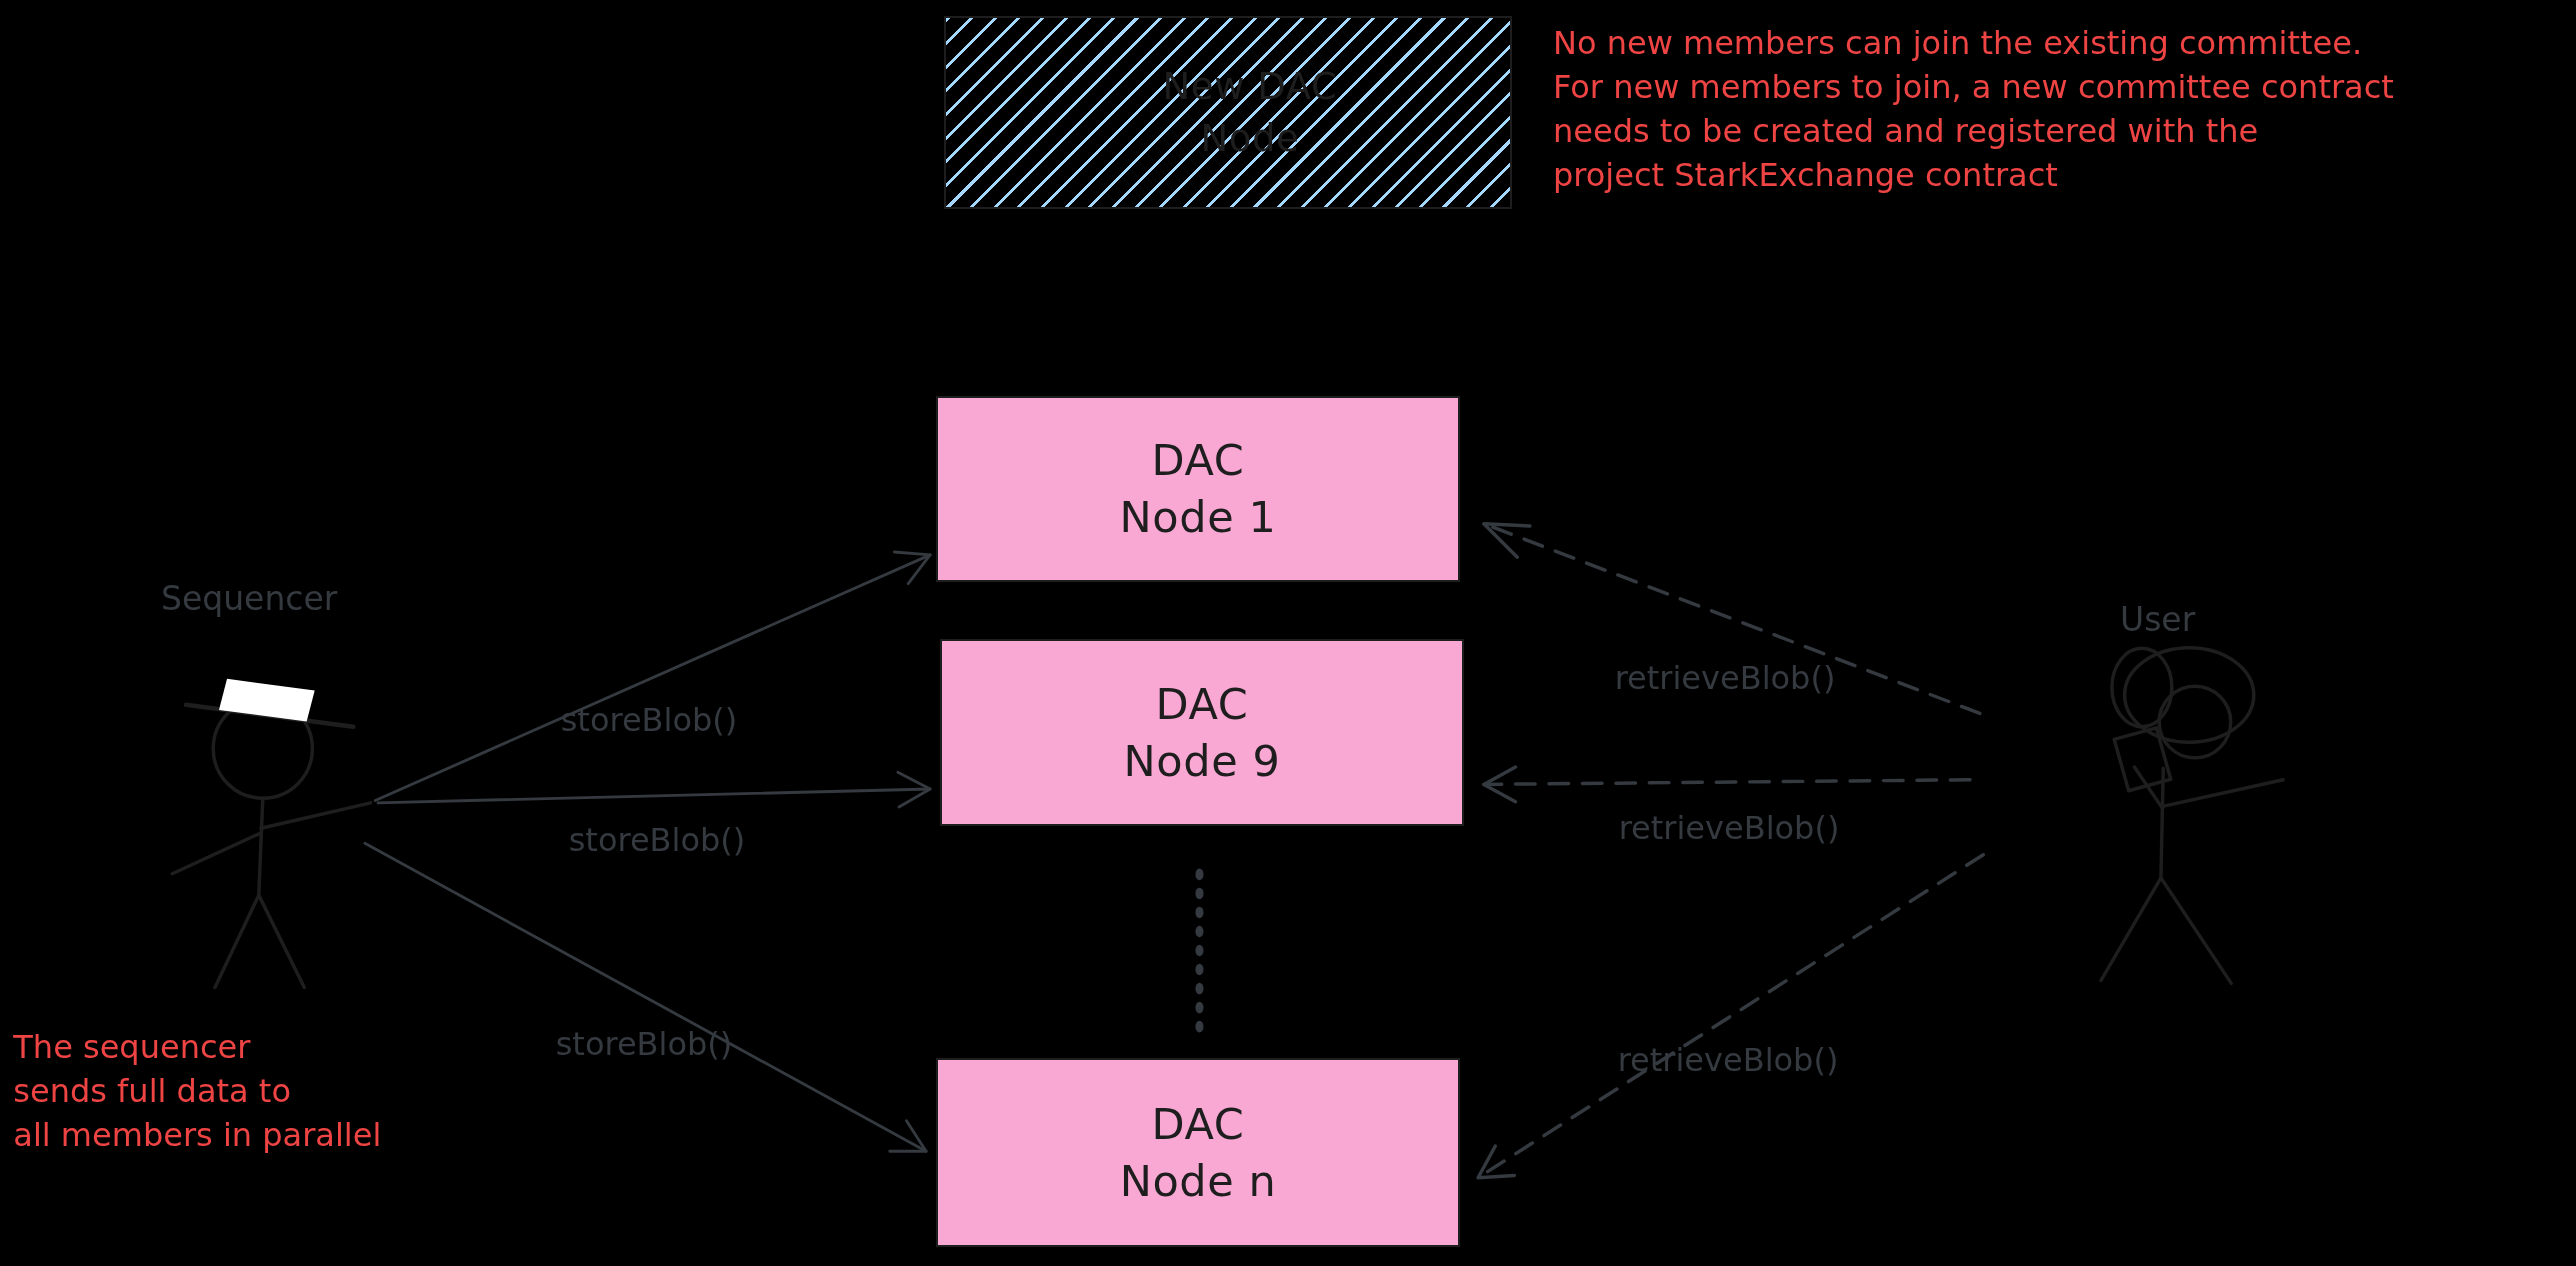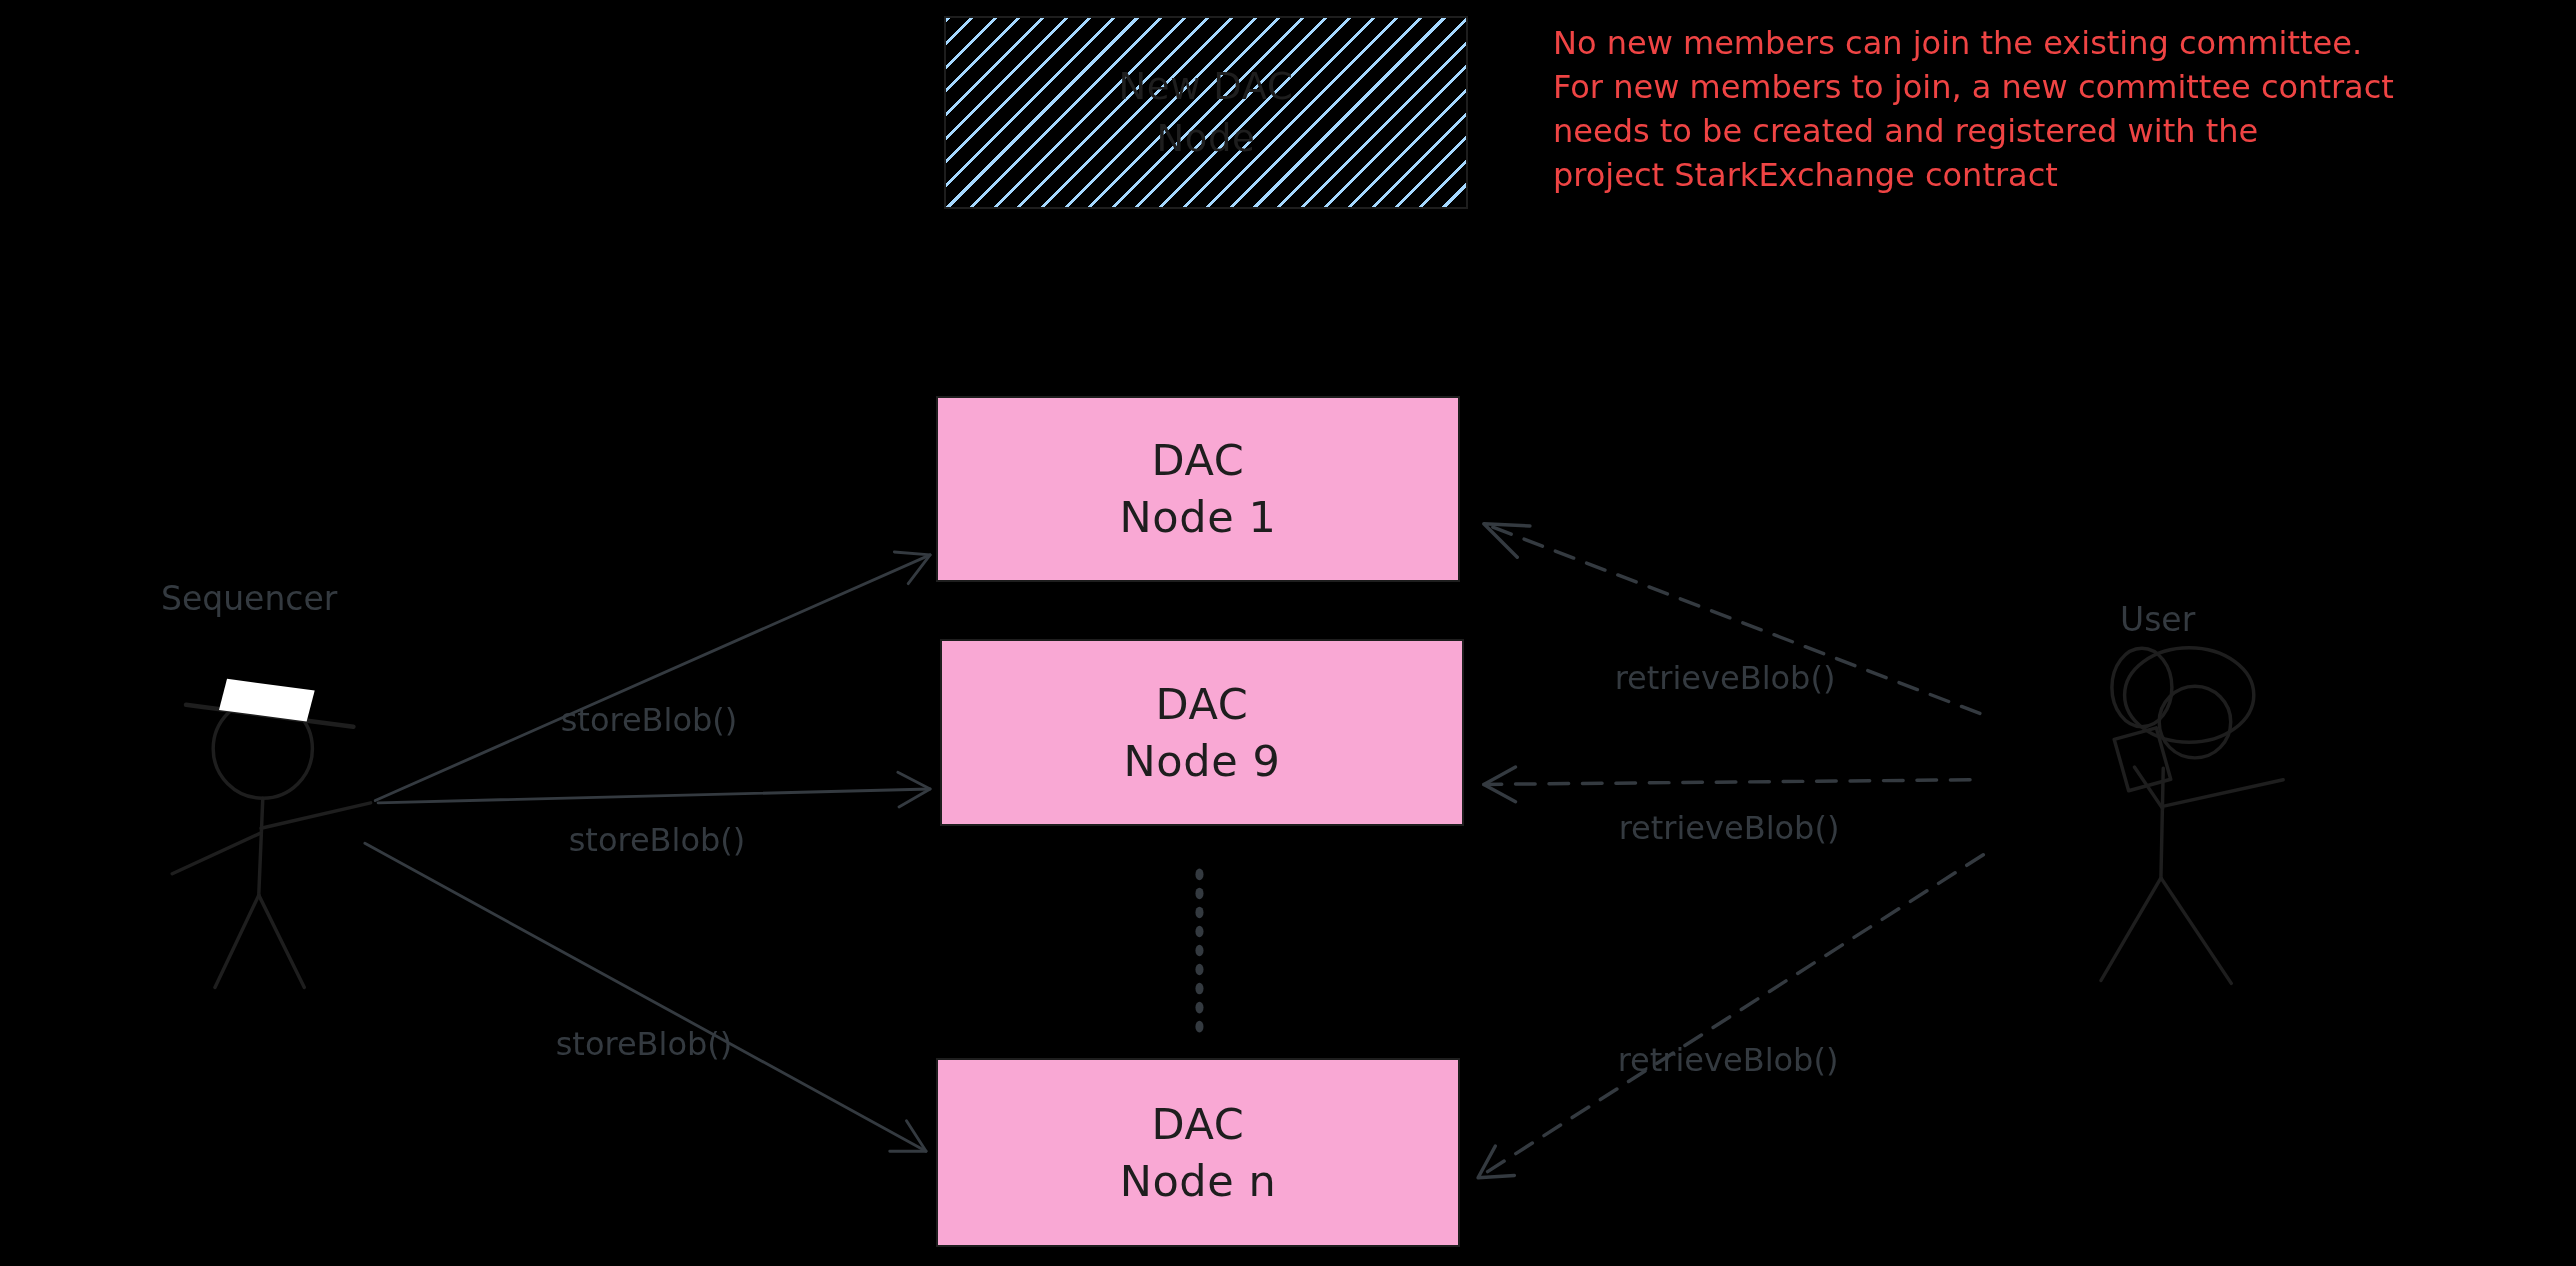--- a/index.html
+++ b/index.html
@@ -8,21 +8,21 @@
     overflow:hidden;font-family:"DejaVu Sans",sans-serif;
   }
   .lines-layer{position:absolute;left:0;top:0;width:2576px;height:1266px;}
   .node{
     position:absolute;background:#f9a8d4;border:2.9px solid #1e1e1e;
     display:flex;flex-direction:column;align-items:center;justify-content:center;
     color:#1e1e1e;font-size:43px;line-height:57px;text-align:center;letter-spacing:0.6px;
   }
   .node-hatched{
     background:repeating-linear-gradient(135deg,#a5d8ff 0px,#a5d8ff 2.9px,transparent 2.9px,transparent 16.7px);
-    font-size:37px;line-height:52px;color:#1e1e1e;
+    font-size:37px;line-height:52px;color:#1e1e1e;padding-left:44px;
   }
   .note{
     position:absolute;color:#ef4444;font-size:32px;line-height:44px;white-space:nowrap;
   }
   .edge-label{
     position:absolute;color:#343a40;font-size:32px;line-height:43px;
     transform:translateX(-50%);white-space:nowrap;margin-top:48px;
   }
   .edge-label.on-line{background:#000000;padding:0 12.7px;}
   .actor-label{
@@ -132,15 +132,20 @@
   <div class="edge-label" style="left:1728px;top:991px;">retrieveBlob()</div>
 
   <div class="note" style="left:1553px;top:21px;">
     <div>No new members can join the existing committee.</div>
     <div>For new members to join, a new committee contract</div>
     <div>needs to be created and registered with the</div>
     <div>project StarkExchange contract</div>
   </div>
 
 
+  <div class="note" style="left:13.3px;top:1025px;">
+    <div>The sequencer</div>
+    <div>sends full data to</div>
+    <div>all members in parallel</div>
+  </div>
 
 </div>
 
 
 </body></html>

